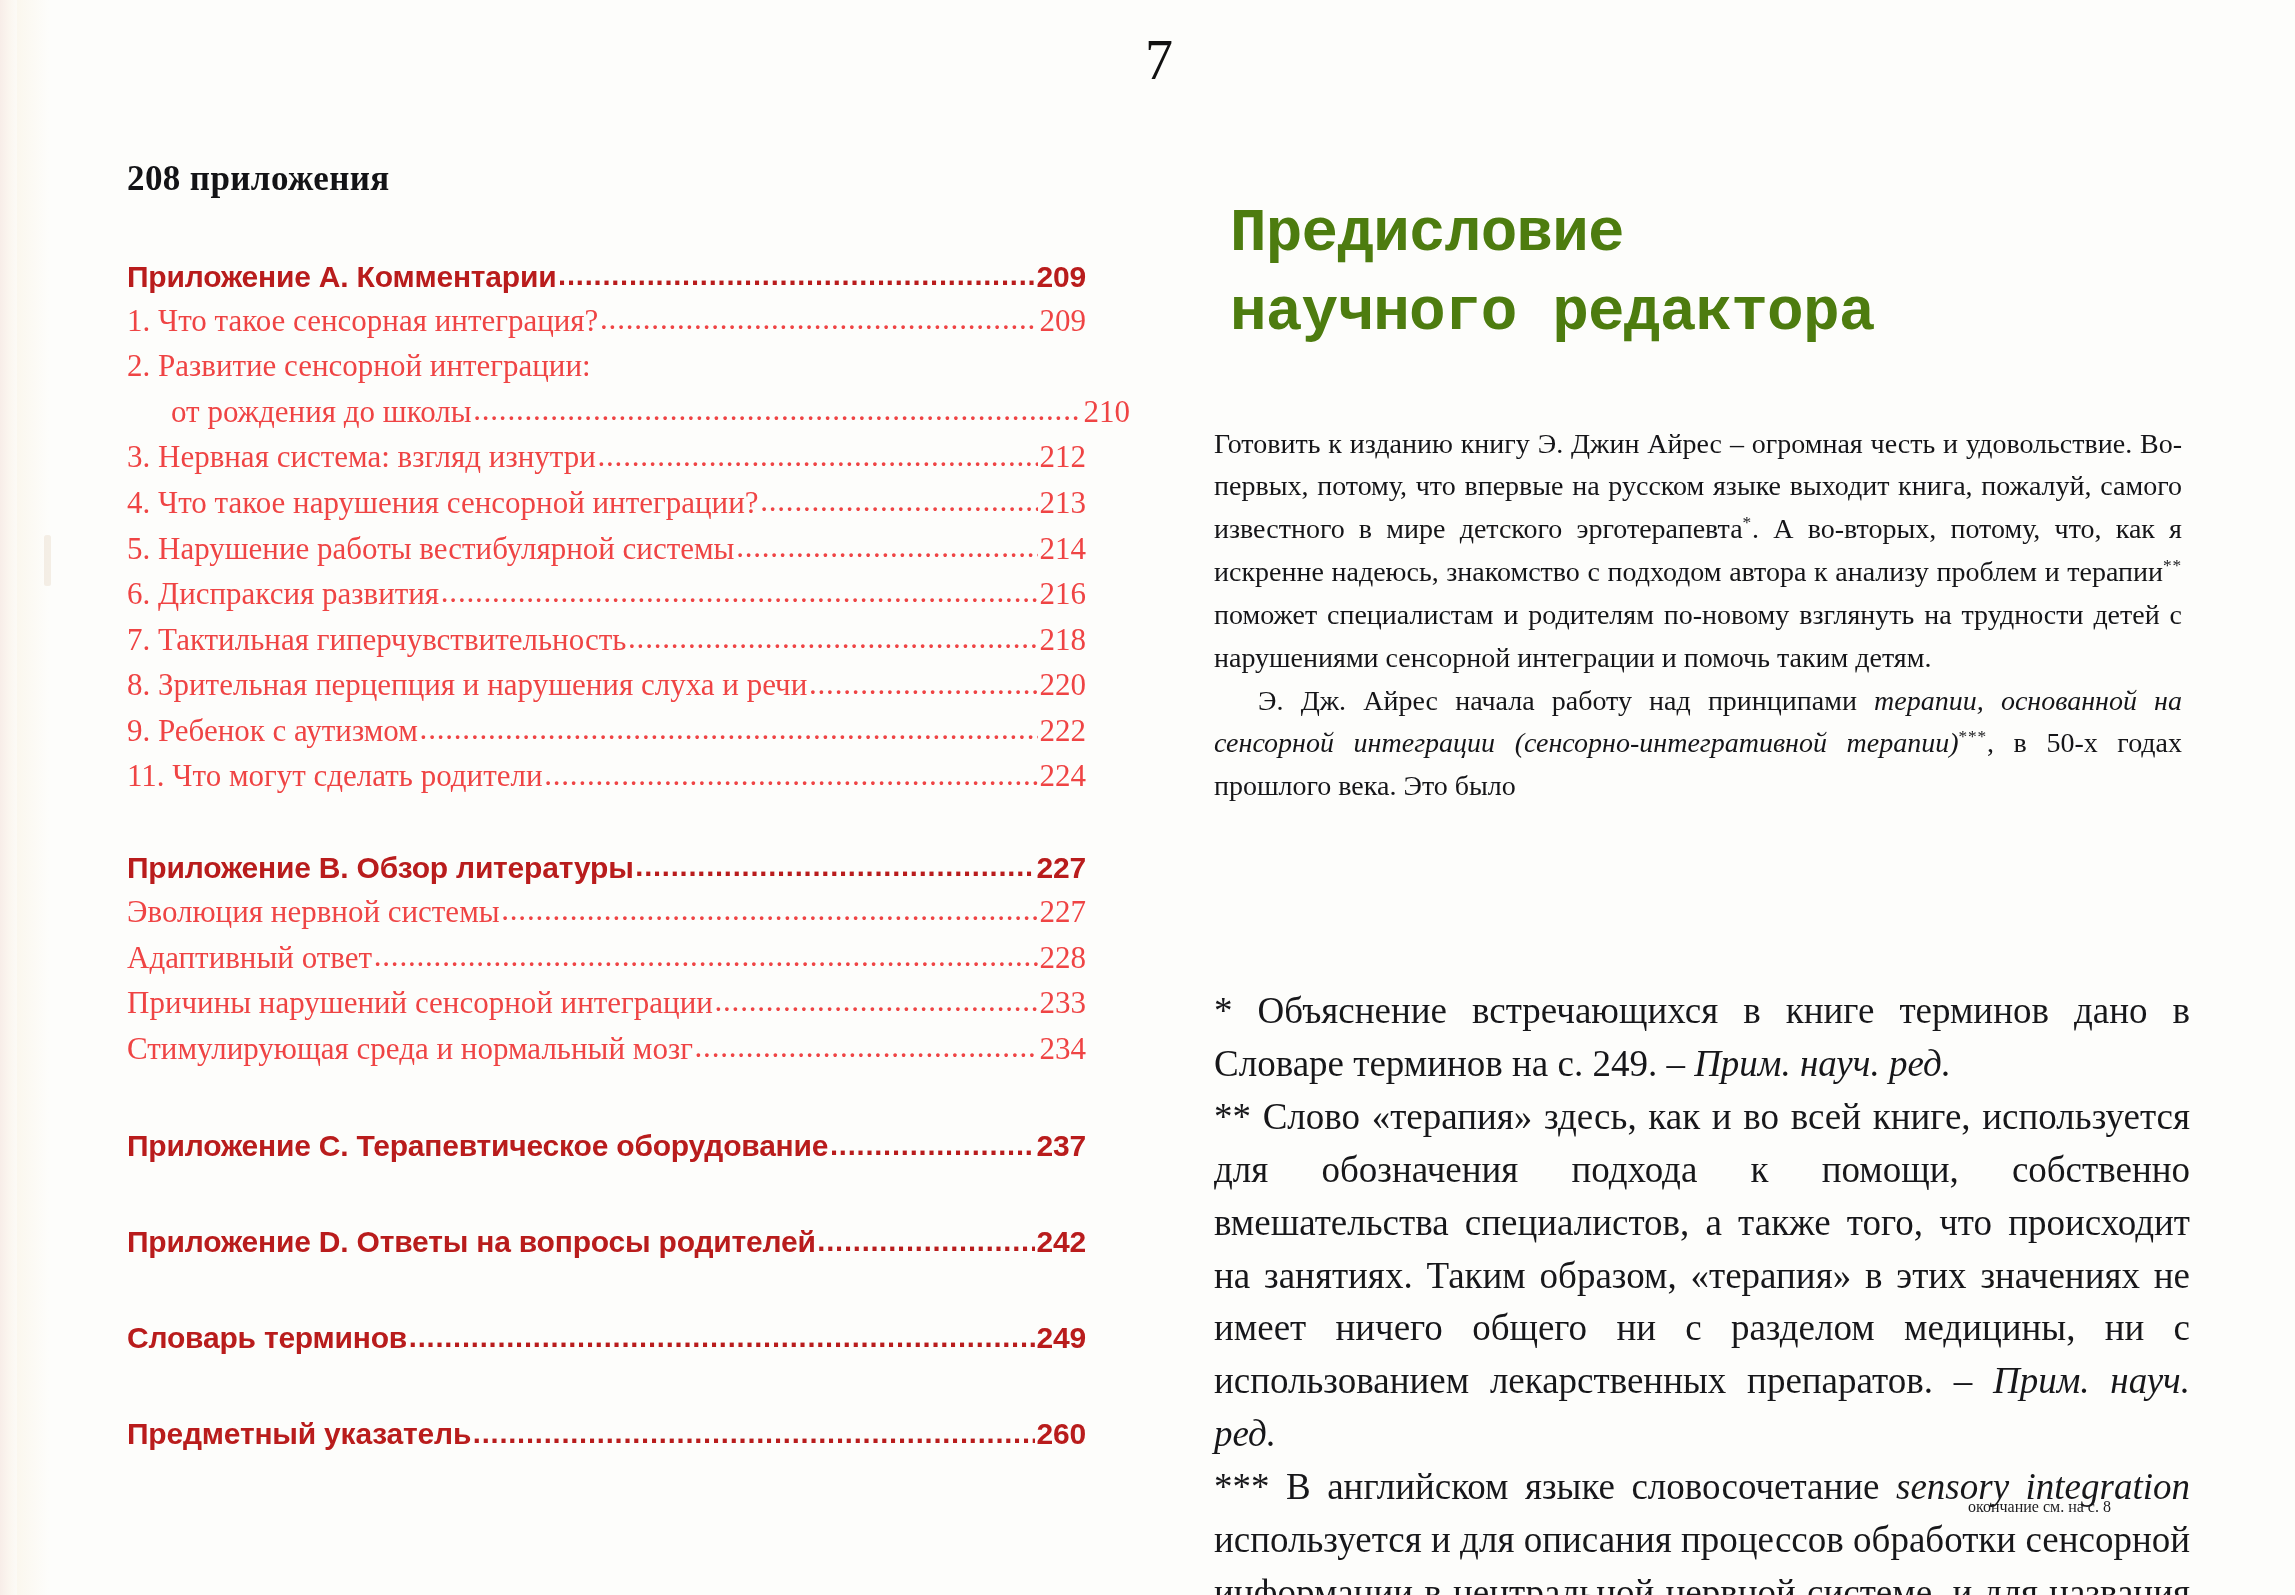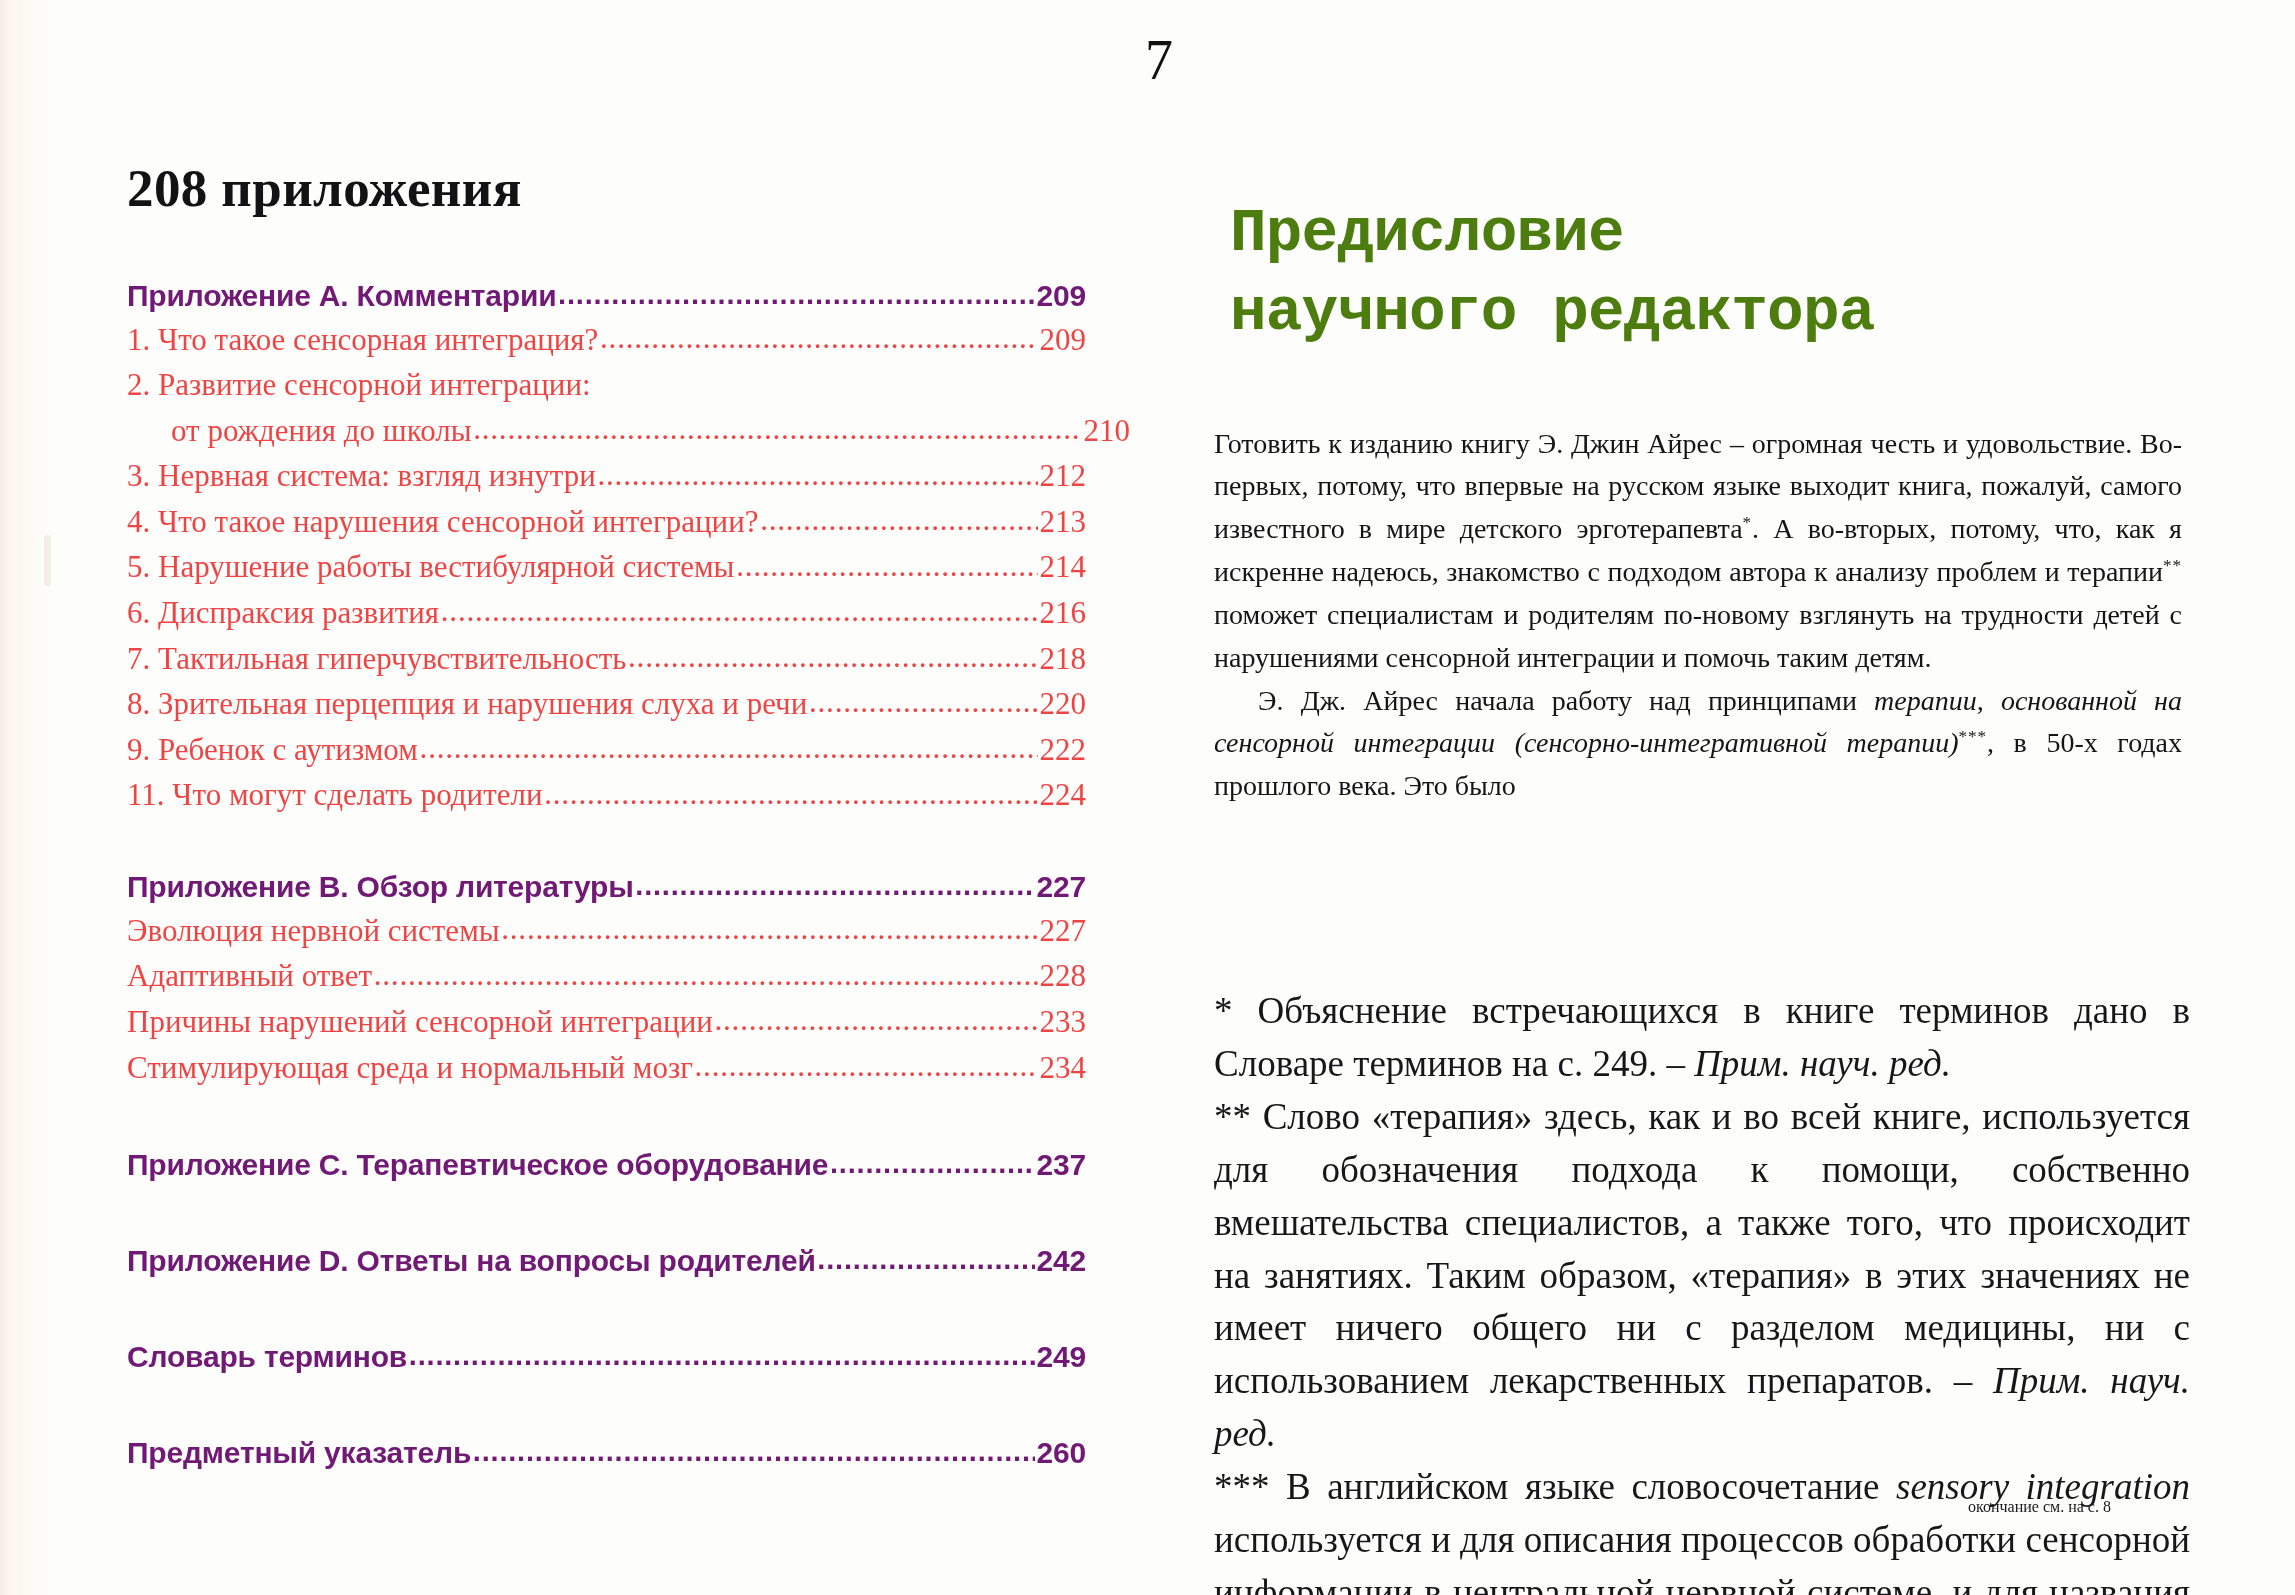--- a/index.html
+++ b/index.html
@@ -40,21 +40,21 @@
     font-size:56px;line-height:1;
     color:#111;
   }
 
   
   .left-page{
     position:absolute;left:127px;top:161px;width:959px;
   }
   .toc-title{
     font-family:"Liberation Serif",serif;
-    font-size:53px;line-height:1.05;
+    font-size:35px;line-height:1.05;
     letter-spacing:0.4px;
     color:#131316;
     margin:0 0 58px 0;
     white-space:nowrap;
   }
 
   .toc-list{display:block;}
 
   .toc-row{
     display:flex;
@@ -78,21 +78,21 @@
   }
   .toc-page{flex:0 0 auto;text-align:left;}
 
   
   .lvl-head{
     font-family:"Liberation Sans",sans-serif;
     font-weight:bold;
     font-size:30px;
     line-height:1.40;
     letter-spacing:-0.2px;
-    color:#701a75;
+    color:#b91c1c;
   }
   .lvl-head .toc-leader{font-size:29px;letter-spacing:0px;}
   .lvl-head .toc-page{font-size:30px;}
 
   
   .lvl-item{
     font-family:"Liberation Serif",serif;
     font-size:31px;
     line-height:1.47;
     color:#ef4444;

